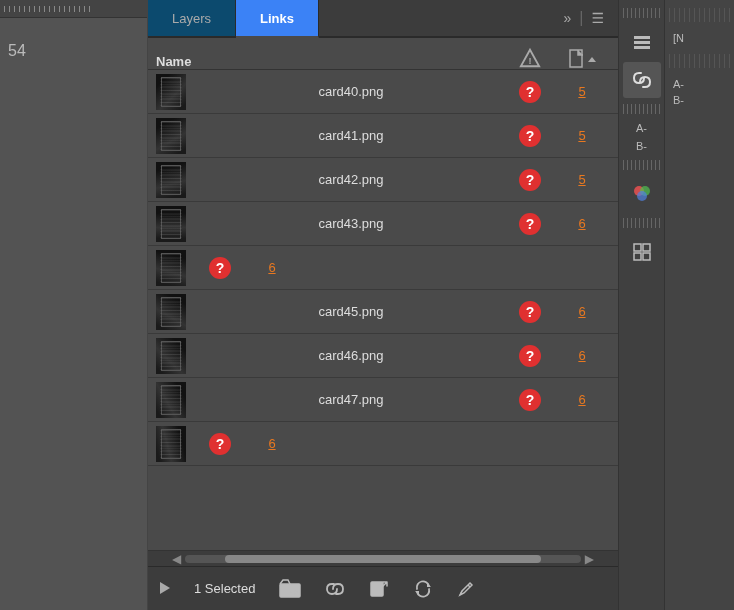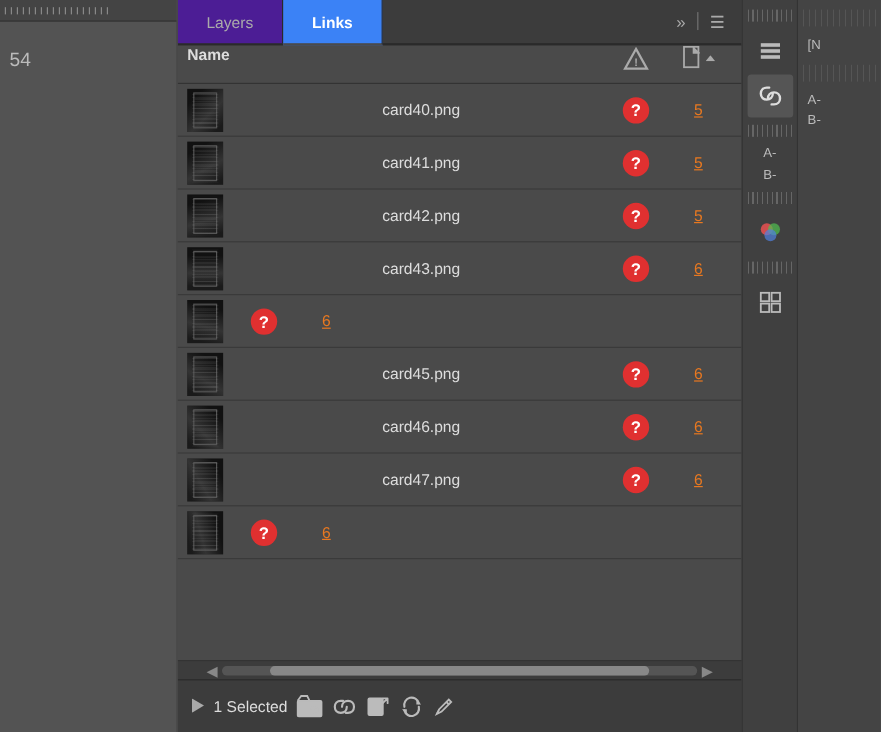--- a/index.html
+++ b/index.html
@@ -65,21 +65,21 @@
       height: 38px;
       border-bottom: 2px solid #2a2a2a;
     }
     .tab {
       padding: 0 24px;
       display: flex;
       align-items: center;
       cursor: pointer;
       font-size: 13px;
       color: #aaa;
-      background: #4c1d95;
+      background: #0c4a6e;
       border-right: 1px solid #2a2a2a;
     }
     .tab.active {
       background: #3b82f6;
       color: #fff;
       font-weight: bold;
       border-bottom: 2px solid #4a4a4a;
       margin-bottom: -2px;
     }
     .tab-actions {
@@ -98,21 +98,21 @@
       align-items: center;
     }
     .tab-separator {
       color: #666;
       font-size: 16px;
     }
 
     
     .table-header {
       display: flex;
-      align-items: flex-start;
+      align-items: flex-end;
       height: 32px;
       background: #4a4a4a;
       border-bottom: 1px solid #333;
       padding: 0 8px;
     }
     .col-name {
       flex: 1;
       font-weight: bold;
       color: #ddd;
       font-size: 13px;
@@ -272,21 +272,21 @@
     }
 
     
     .footer {
       height: 44px;
       background: #3c3c3c;
       border-top: 1px solid #2a2a2a;
       display: flex;
       align-items: center;
       padding: 0 12px;
-      gap: 8px;
+      gap: 24px;
     }
     .footer-expand {
       color: #aaa;
       font-size: 14px;
       cursor: pointer;
     }
     .footer-selected {
       color: #ddd;
       font-size: 13px;
     }

